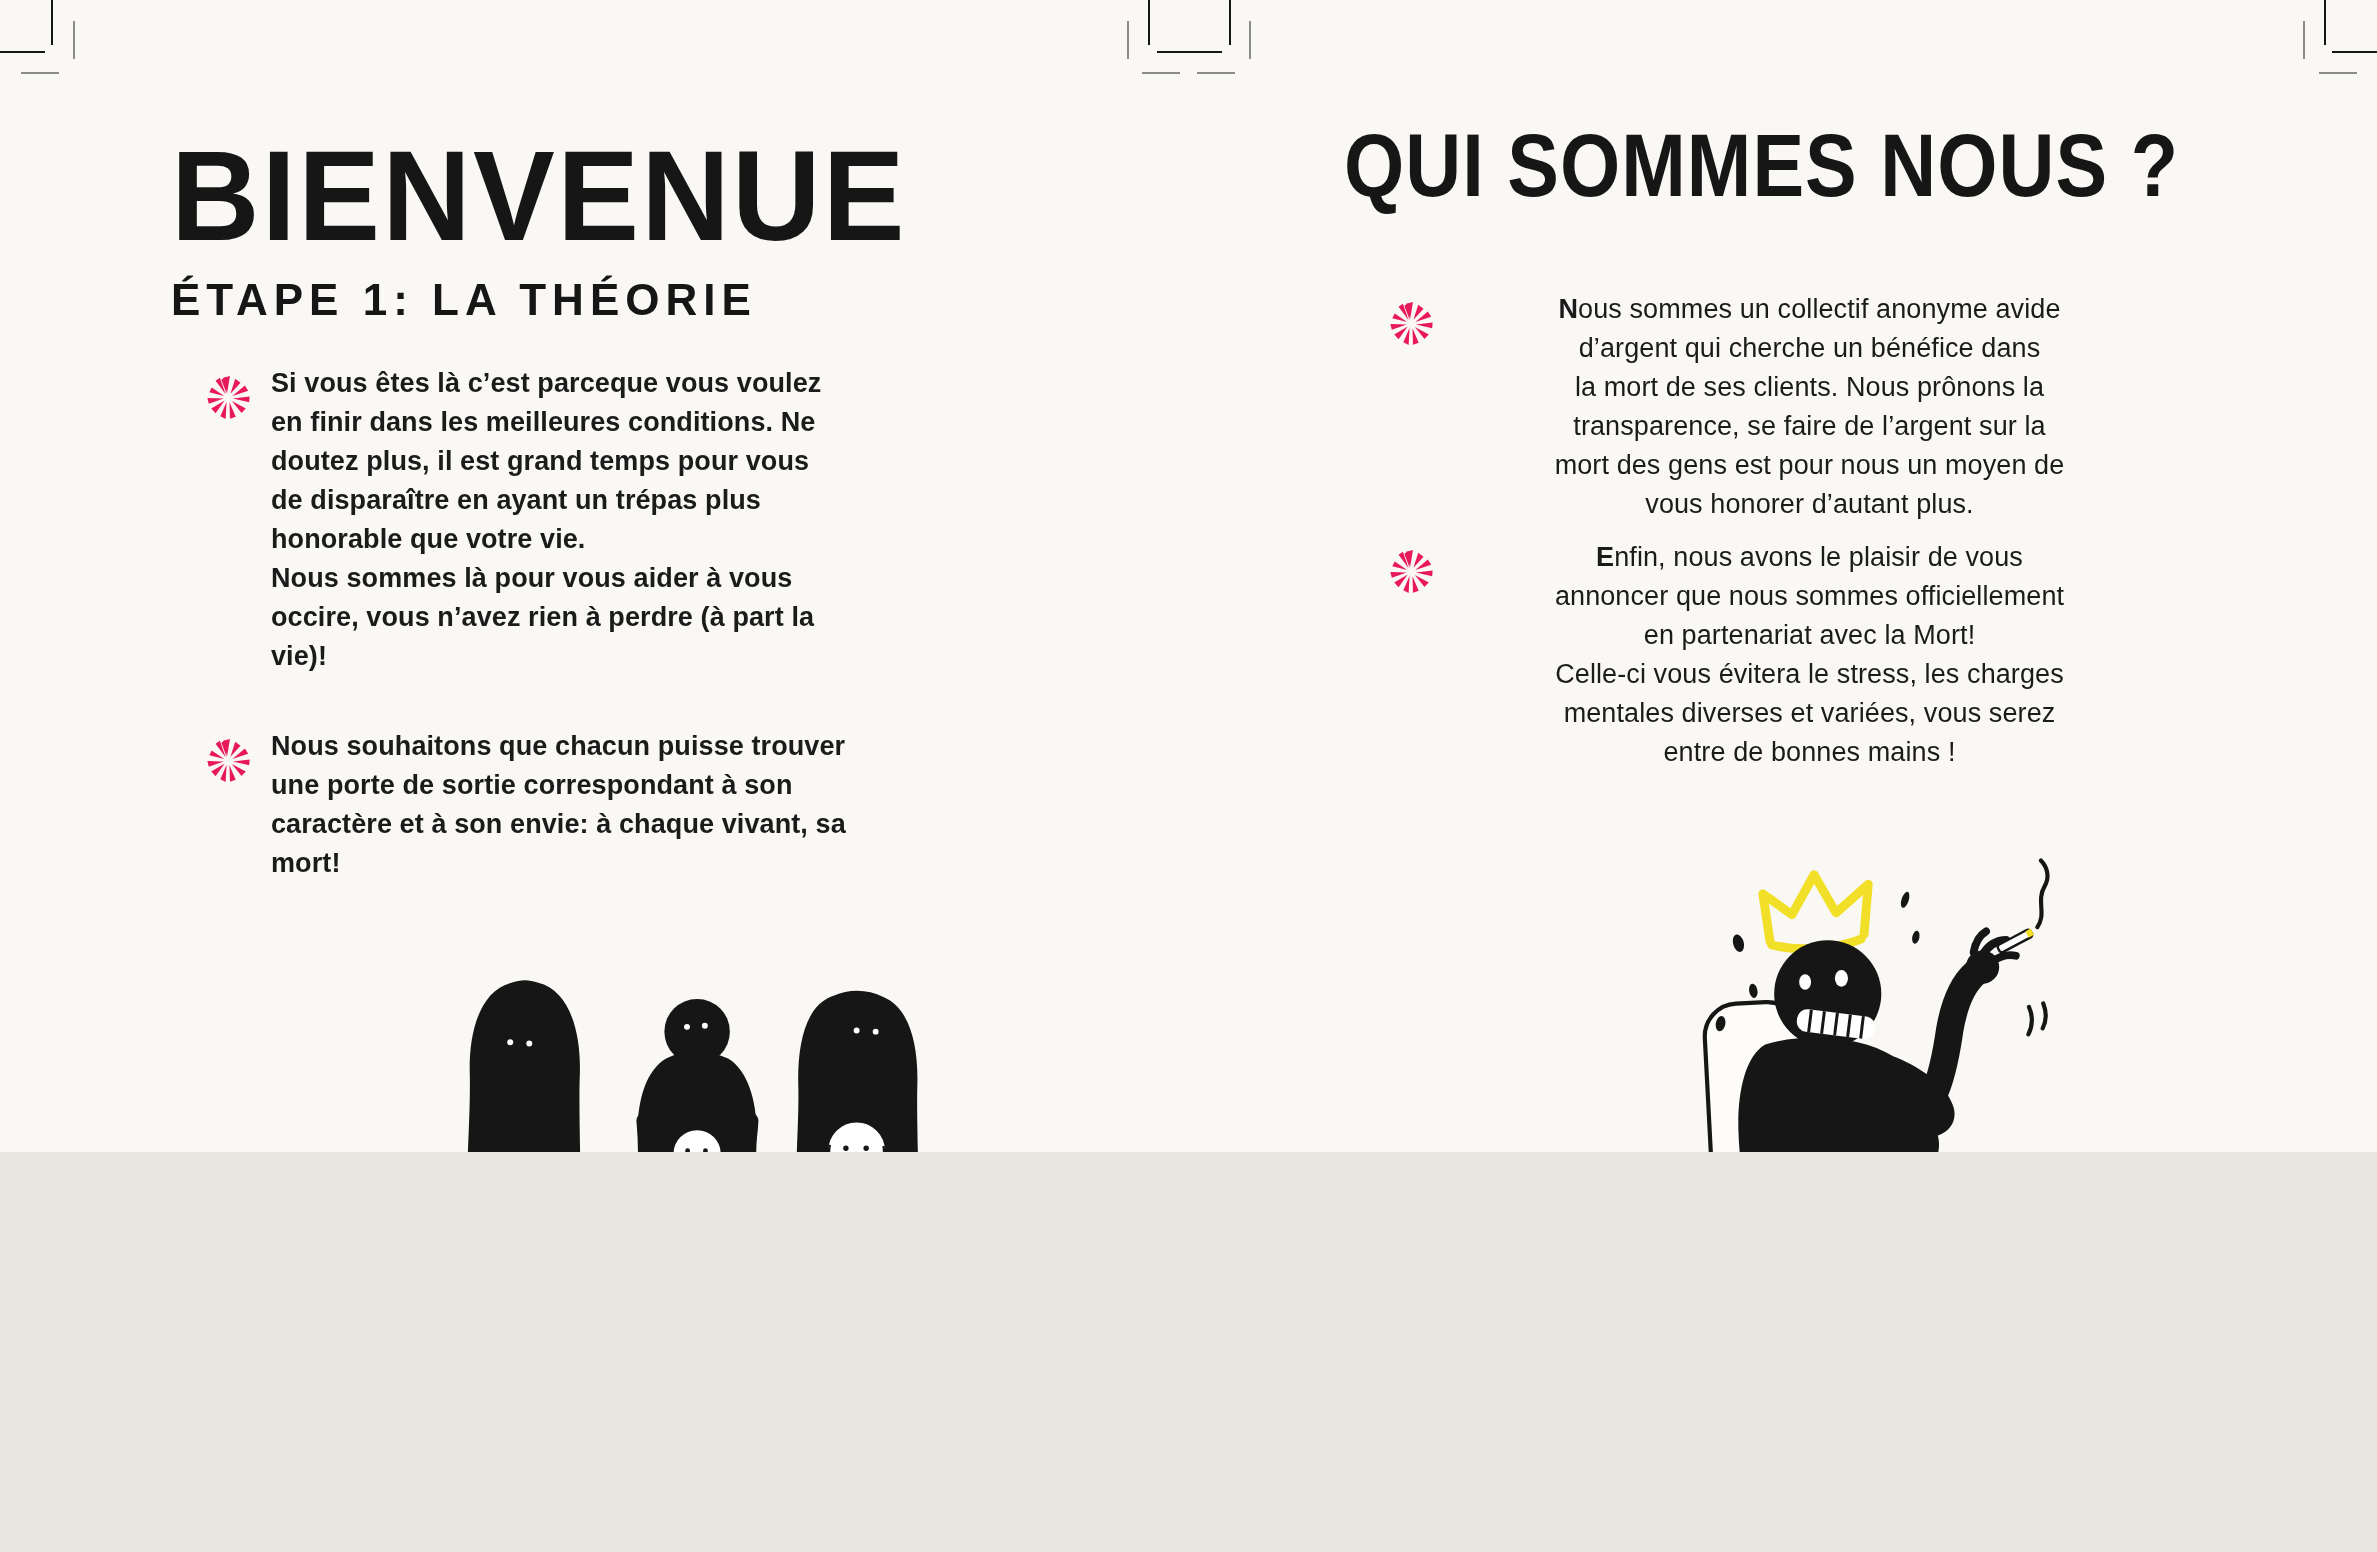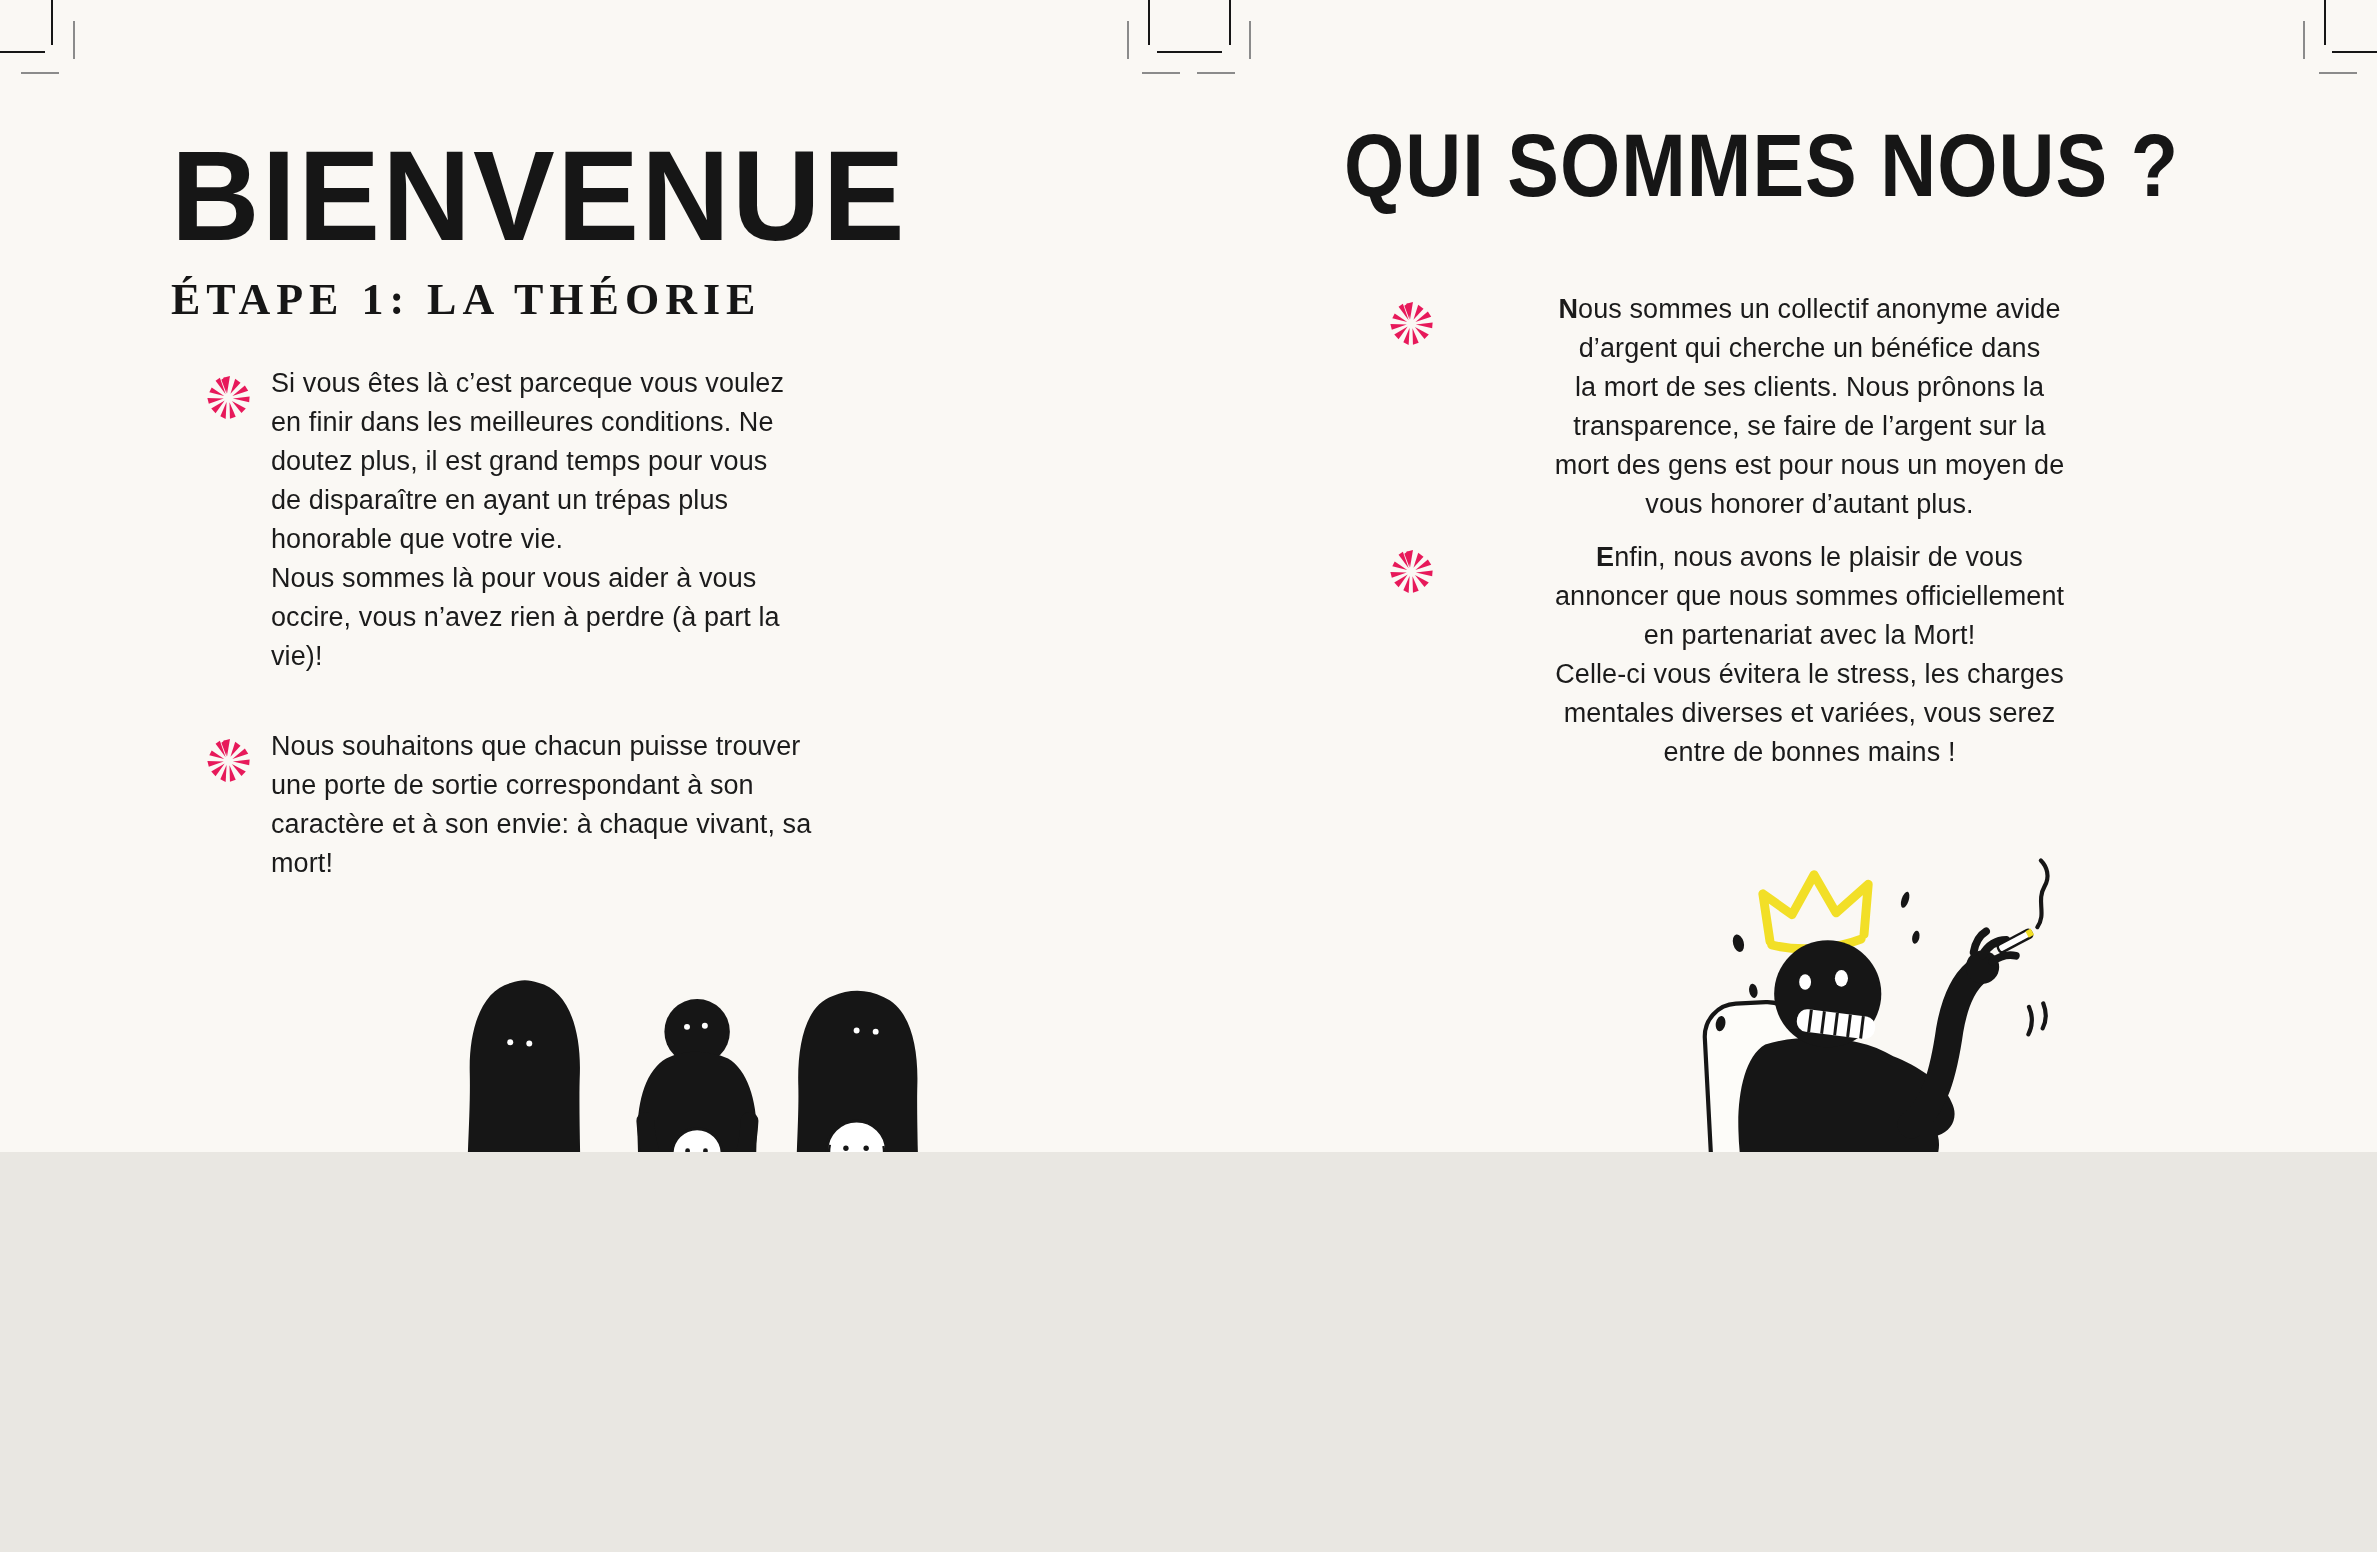--- a/index.html
+++ b/index.html
@@ -28,38 +28,38 @@
   
   .title-xl{
     position:absolute;left:171px;top:132px;
     font-size:125px;line-height:1;font-weight:700;
     letter-spacing:2.4px;white-space:nowrap;
     transform:scale(0.98,1.02);transform-origin:left top;
   }
   .subtitle{
     position:absolute;left:171px;top:278px;
     font-size:44px;line-height:1;font-weight:700;
-    letter-spacing:6px;white-space:nowrap;font-family:Liberation Serif, serif;
+    letter-spacing:6px;white-space:nowrap;
   }
   .title-lg{
     position:absolute;left:1344px;top:121px;
     font-size:89px;line-height:1;font-weight:700;
     letter-spacing:1.2px;white-space:nowrap;
     transform:scaleX(0.87);transform-origin:left top;
   }
   
   .bullet{position:absolute;}
   .bullet .star{position:absolute;left:0;top:9.5px;width:48px;height:48px;}
   .bullet p{
     margin:0;
     font-size:27px;line-height:39px;letter-spacing:0.1px;
     white-space:pre-line;color:#1b1b1b;
   }
   .bullet.b-left{left:205px;width:744px;}
-  .bullet.b-left p{margin-left:66px;}
+  .bullet.b-left p{margin-left:66px;font-weight:bold;}
   .bullet.b-right{left:1388px;width:774px;}
   .bullet.b-right p{margin-left:69px;text-align:center;}
   .lead{font-weight:700;}
   
   .pagenum{
     position:absolute;top:1410px;
     font-size:36px;font-weight:700;color:#242424;line-height:1;
   }
   .pagenum.n3{left:598px;}
   .pagenum.n4{left:1782px;}

